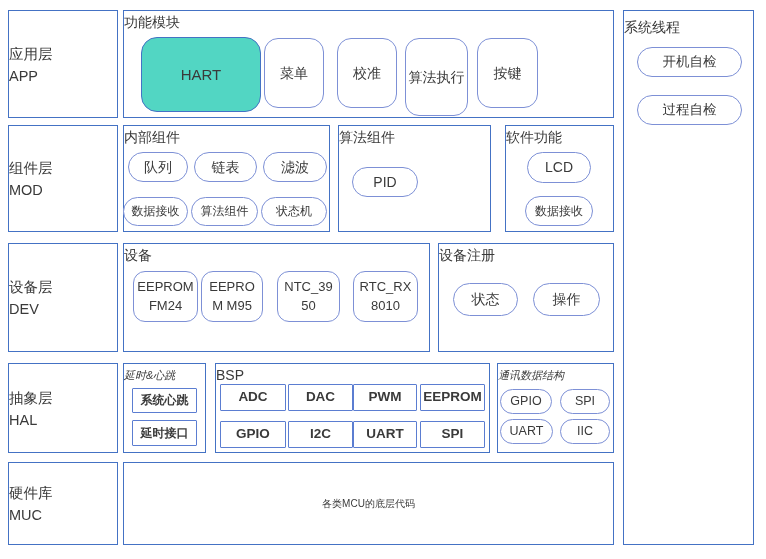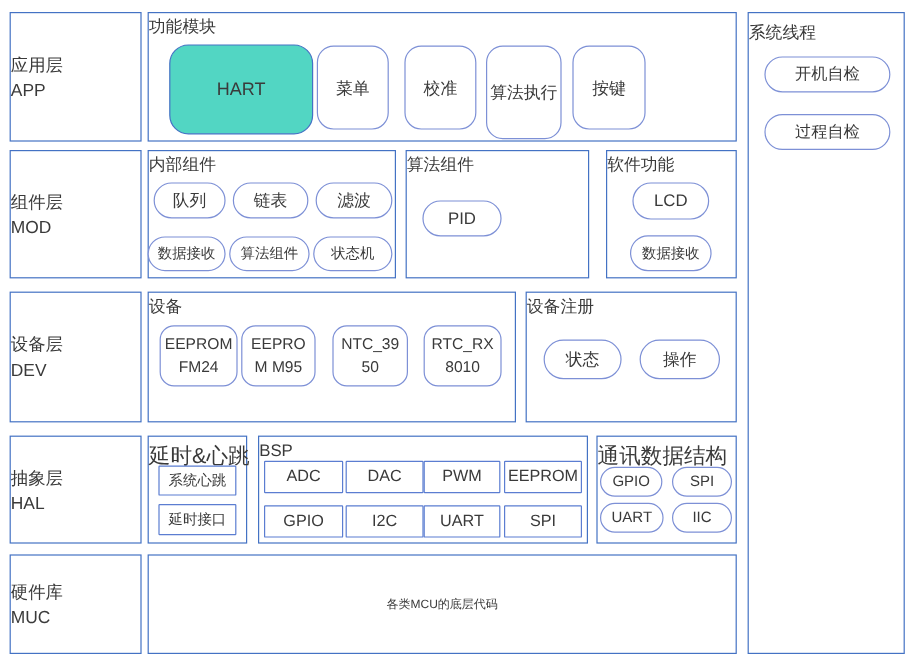--- a/index.html
+++ b/index.html
@@ -9,42 +9,42 @@
     color:var(--text,#3a3a3a);
   }
   .gbox {
     position:absolute; box-sizing:border-box; background:#ffffff;
     border:1.5px solid var(--outer-border,#4472c4);
   }
   .gtitle {
     position:absolute; left:0; right:0; top:3px; text-align:left;
     font-size:14px; color:var(--text,#3a3a3a); white-space:nowrap;
   }
-  .gtitle.small { font-size:18px; top:4px; }
+  .gtitle.small { font-size:11px; top:4px;font-style:italic; }
   .layer {
     display:flex; flex-direction:column; align-items:flex-start; justify-content:center;
     gap:4px; font-size:14.5px;
   }
   .node {
     position:absolute; box-sizing:border-box; display:flex; align-items:center;
     justify-content:center; text-align:center; background:#ffffff;
     border:1.3px solid var(--node-border,#7d90d6); font-size:14px;
     color:var(--text,#3a3a3a); line-height:1.2;
   }
   .r14 { border-radius:14px; }
   .pillmax { border-radius:999px; }
   .hart {
     background:var(--hart-fill,#52d6c3); border:1.5px solid var(--outer-border,#4472c4);
     border-radius:16px; font-size:15px;
   }
   .devnode {
     border-radius:12px; font-size:13px; line-height:1.4;
     word-break:break-all; padding:0 3px;
   }
-  .rect { border:1.4px solid var(--rect-border,#5b7dd1); border-radius:1px; }
+  .rect { border:1.4px solid var(--rect-border,#5b7dd1); border-radius:1px;font-weight:bold; }
   .f12  { font-size:12px; }
   .f125 { font-size:12.5px; }
   .f135 { font-size:13.5px; }
   .center-text {
     position:absolute; box-sizing:border-box; display:flex; align-items:center;
     justify-content:center; font-size:10px;
   }
 </style>
 </head>
 <body>

